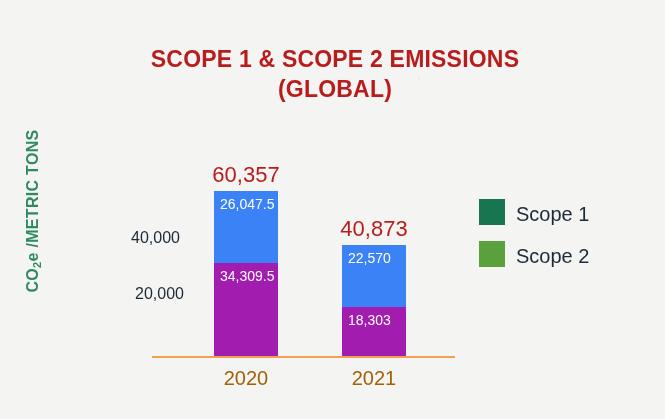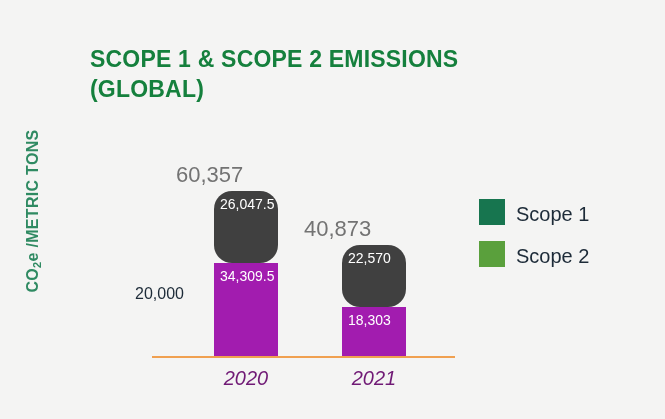--- a/index.html
+++ b/index.html
@@ -19,22 +19,22 @@
     position: absolute;
     inset: 0;
   }
 
   
   .chart-title {
     position: absolute;
     left: 90px;
     top: 44px;
     width: 490px;
-    text-align: left;
-    color: #15803d;
+    text-align: center;
+    color: #b91c1c;
     font-weight: bold;
     font-size: 23px;
     line-height: 30px;
     letter-spacing: 0.2px;
   }
   .chart-title .line2 { display: block; }
 
   
   .y-axis-title {
     position: absolute;
@@ -86,51 +86,51 @@
   
   .bar-group { position: absolute; }
 
   .bar-seg {
     position: absolute;
     width: 64px;
     left: 0;
     box-sizing: border-box;
   }
   .bar-seg.scope1 { background: #a21caf; }
-  .bar-seg.scope2 { background: #404040; border-radius: 18px; }
+  .bar-seg.scope2 { background: #3b82f6; }
 
   .seg-label {
     position: absolute;
     left: 6px;
     top: 5px;
     color: #ffffff;
     font-size: 14px;
     line-height: 16px;
     white-space: nowrap;
   }
 
   .bar-total {
     position: absolute;
     width: 140px;
     left: -38px;
-    color: #737373;
+    text-align: center;
+    color: #b91c1c;
     font-size: 22px;
     line-height: 24px;
     white-space: nowrap;
   }
 
   .cat-label {
     position: absolute;
     width: 140px;
     left: -38px;
     text-align: center;
-    color: #701a75;
+    color: #a16207;
     font-size: 20px;
     line-height: 22px;
-    font-style: italic;
   }
 
   
   .legend {
     position: absolute;
     left: 479px;
     top: 193px;
   }
   .legend-item {
     display: flex;
@@ -160,20 +160,21 @@
     <span>SCOPE 1 &amp; SCOPE 2 EMISSIONS</span>
     <span class="line2">(GLOBAL)</span>
   </div>
 
   <div class="y-axis-title">
     <span>CO</span><sub>2</sub><span>e /METRIC TONS</span>
   </div>
 
   <div class="plot">
 
+    <div class="tick-label" style="left:108px; top:230px;">40,000</div>
     <div class="tick-label" style="left:112px; top:286px;">20,000</div>
 
     <div class="baseline"></div>
 
     <div class="bar-group" style="left:214px; top:0;">
 
       <div class="bar-total" style="top:163px;">60,357</div>
 
       <div class="bar-seg scope2" style="top:191px; height:72px;">
         <span class="seg-label">26,047.5</span>

